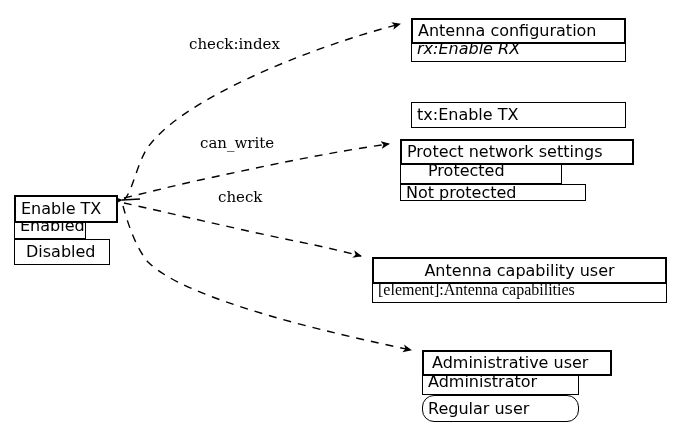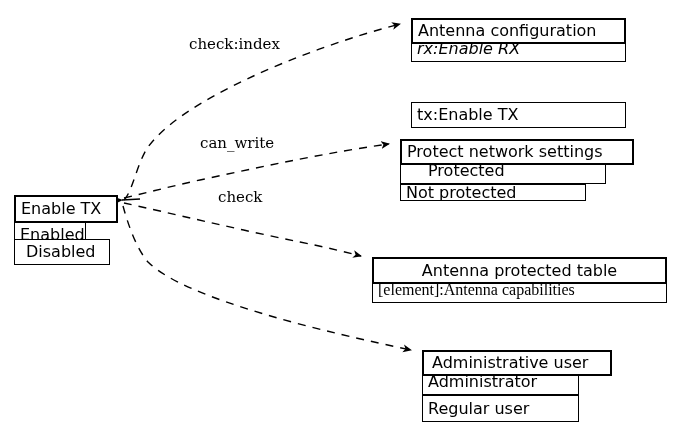--- a/index.html
+++ b/index.html
@@ -88,44 +88,44 @@
       <path d="M124,203 C170,213 240,230 300,242 C325,247 345,252 361,256" stroke="#000000" stroke-width="1.4" fill="none" stroke-dasharray="8,7" marker-end="url(#ah)"></path>
     </g>
 
     <g>
       <path d="M123,206 C128,224 136,248 148,262 C186,300 330,333 411,350" stroke="#000000" stroke-width="1.4" fill="none" stroke-dasharray="8,7" marker-end="url(#ah)"></path>
     </g>
   </svg>
 
   <div class="node">
     <div class="row header pad-left" style="left:14px;top:187px;width:104px;height:28px;">Enable TX</div>
-    <div class="row pad-left" style="left:14px;top:222px;width:72px;height:26px;">Enabled</div>
+    <div class="row pad-left" style="left:14px;top:213px;width:72px;height:26px;">Enabled</div>
     <div class="row pad-left" style="left:14px;top:239px;width:96px;height:26px;padding-left:11px;">Disabled</div>
   </div>
 
   <div class="node">
     <div class="row header pad-left" style="left:411px;top:10px;width:215px;height:26px;">Antenna configuration</div>
     <div class="row pad-left" style="left:411px;top:36px;width:215px;height:26px;font-style:italic;">rx:Enable RX</div>
     <div class="row pad-left" style="left:411px;top:62px;width:215px;height:26px;margin-top:40px;">tx:Enable TX</div>
   </div>
 
   <div class="node">
     <div class="row header pad-left" style="left:400px;top:131px;width:234px;height:26px;">Protect network settings</div>
-    <div class="row pad-left" style="left:400px;top:157px;width:206px;height:27px;padding-left:27px;">Protected</div>
+    <div class="row pad-left" style="left:400px;top:157px;width:162px;height:27px;padding-left:27px;">Protected</div>
     <div class="row pad-left" style="left:400px;top:184px;width:186px;height:17px;">Not protected</div>
   </div>
 
   <div class="node">
-    <div class="row header center" style="left:372px;top:249px;width:295px;height:27px;">Antenna protected table</div>
+    <div class="row header center" style="left:372px;top:249px;width:295px;height:27px;">Antenna capability user</div>
     <div class="row pad-left" style="left:372px;top:276px;width:295px;height:27px;font-family:Liberation Serif, serif;">[element]:Antenna capabilities</div>
   </div>
 
   <div class="node">
     <div class="row header pad-left" style="left:422px;top:342px;width:190px;height:26px;padding-left:8px;">Administrative user</div>
     <div class="row pad-left" style="left:422px;top:368px;width:157px;height:27px;">Administrator</div>
-    <div class="row pad-left" style="left:422px;top:395px;width:157px;height:27px;">Regular user</div>
+    <div class="row pad-left" style="left:422px;top:395px;width:157px;height:27px;border-radius:12px;">Regular user</div>
   </div>
 
   <div class="edge-label" style="left:189px;top:37px;">check:index</div>
   <div class="edge-label" style="left:200px;top:136px;">can_write</div>
   <div class="edge-label" style="left:218px;top:190px;">check</div>
 
 </div>
 
 </body></html>

